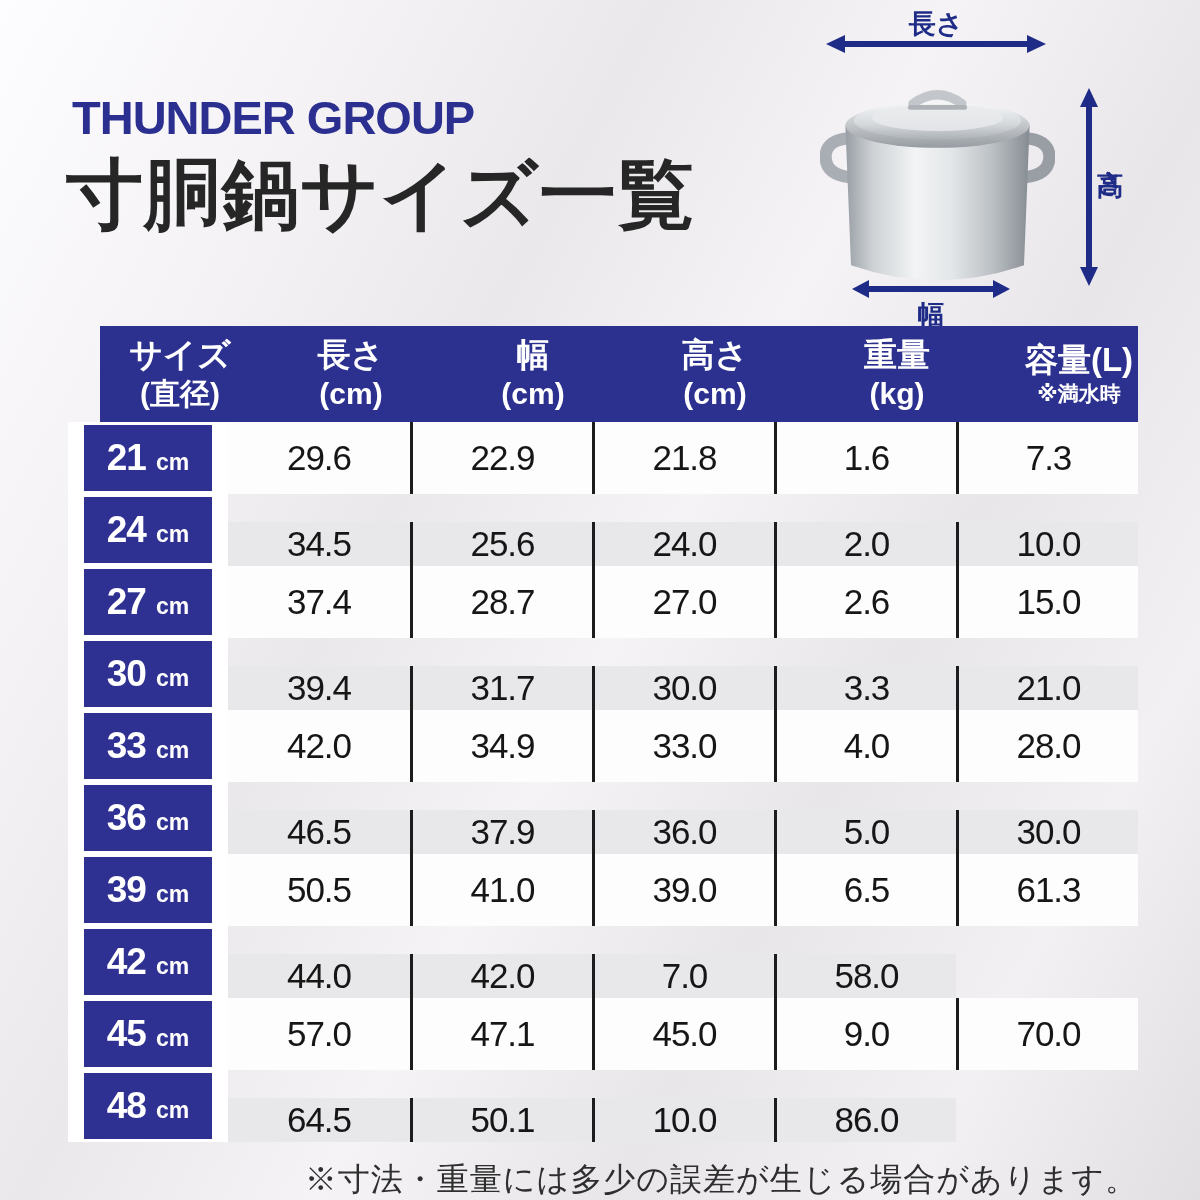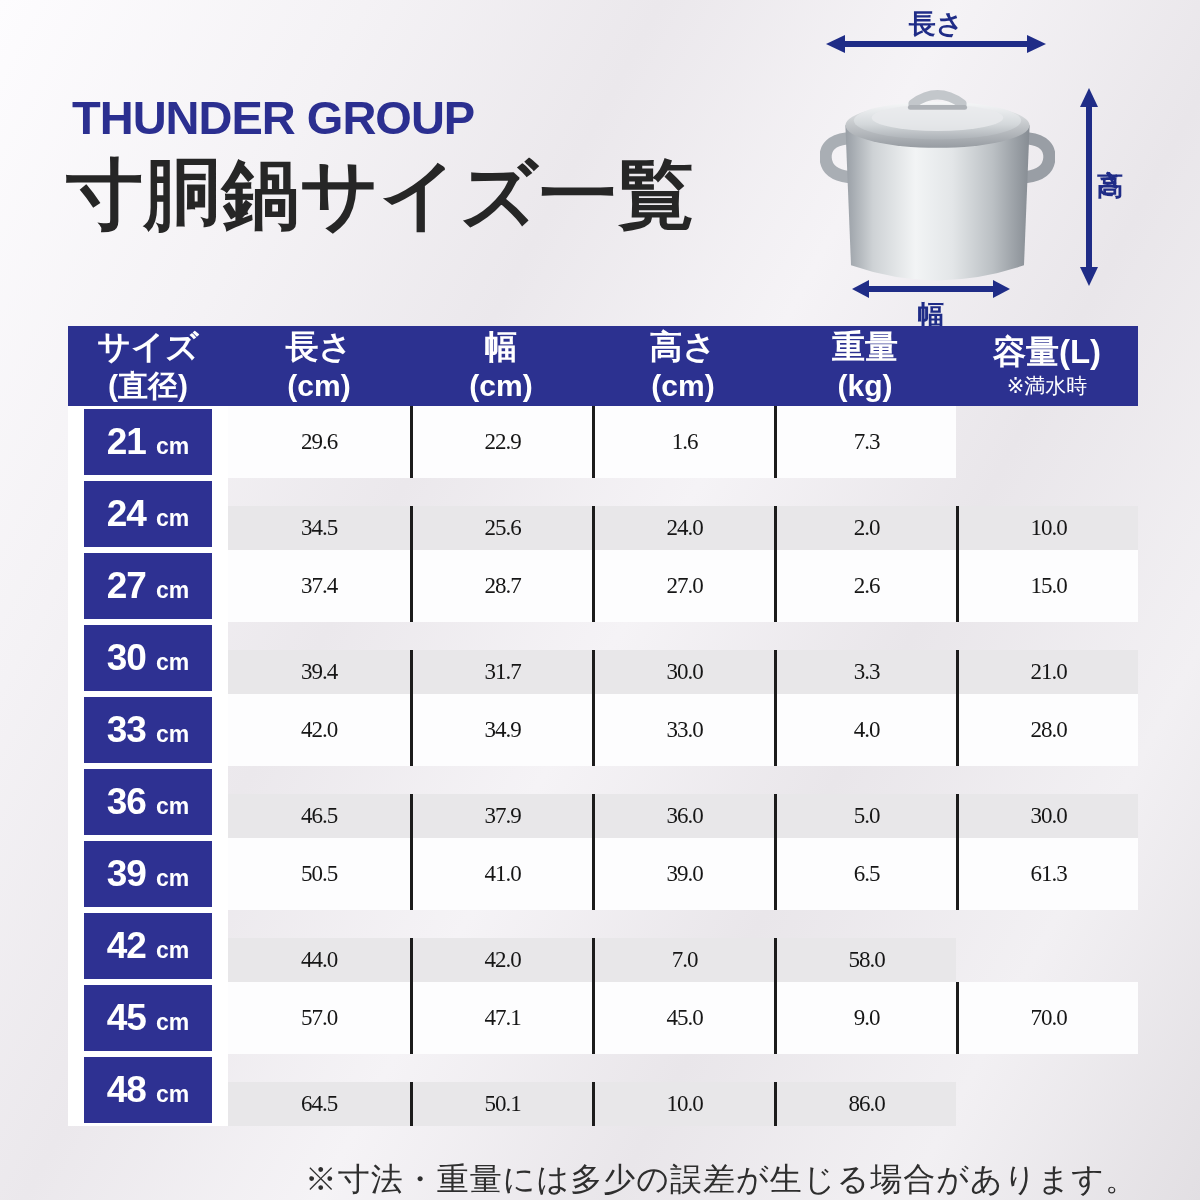--- a/index.html
+++ b/index.html
@@ -39,43 +39,42 @@
   .arrow { position:absolute; }
   .arrow-top    { left:46px;  top:34px;  }
   .arrow-right  { left:299px; top:88px;  }
   .arrow-bottom { left:72px;  top:279px; }
   .pot-svg { position:absolute; left:40px; top:56px; }
 
   
   .table-wrap { position:absolute; left:68px; top:326px; width:1070px; }
   .thead {
     display:grid; grid-template-columns:160px repeat(5,182px);
-    background:#2c3190; height:80px;
+    background:#2c3190; height:96px;margin-left:32px;
   }
   .hcell {
     display:flex; flex-direction:column; align-items:center; justify-content:center;
     color:#ffffff; line-height:1.15; row-gap:3px;
   }
   .hcell .h1 { font-size:33px; font-weight:700; }
   .hcell .h2 { font-size:30px; font-weight:700; }
-  .hcell .h2.small { font-size:21px; font-weight:400; }
+  .hcell .h2.small { font-size:21px; font-weight:700; }
 
   .trow { display:grid; grid-template-columns:160px repeat(5,182px); height:72px; }
   .scell-wrap { background:#ffffff; padding:3px 16px; height:100%; }
   .scell {
     background:#2e3192; width:100%; height:100%;
     display:flex; align-items:center; justify-content:center; color:#fff;
   }
   .size-num  { font-size:37px; font-weight:600; letter-spacing:-1px; }
   .size-unit { font-size:23px; font-weight:600; margin-left:10px; padding-top:8px; }
   .cell {
     display:flex; align-items:center; justify-content:center;
-    font-size:23px; color:#161616; letter-spacing:-1px;
+    font-size:35px; color:#161616; letter-spacing:-1px;
     background:#fdfdfe;
-    font-family:Liberation Serif, serif;
   }
   .trow.alt .cell { background:#e8e7e9;margin-top:28px; }
   .trow .cell:nth-child(n+3) { border-left:3px solid #1c1c1c; }
 
   
   .footnote {
     position:absolute; left:68px; top:1158px; width:1070px;
     text-align:right; font-family:"Liberation Serif","DejaVu Serif",serif;
     font-size:32px; color:#2e2e2e; letter-spacing:1px;
   }
@@ -178,20 +177,21 @@
     <div class="tbody">
         <div class="trow">
           <div class="scell-wrap">
             <div class="scell">
               <span class="size-num">21</span>
               <span class="size-unit">cm</span>
             </div>
           </div>
           <div class="cell">29.6</div>
           <div class="cell">22.9</div>
+          <div class="cell">21.8</div>
           <div class="cell">1.6</div>
           <div class="cell">7.3</div>
         </div>
         <div class="trow alt">
           <div class="scell-wrap">
             <div class="scell">
               <span class="size-num">24</span>
               <span class="size-unit">cm</span>
             </div>
           </div>

